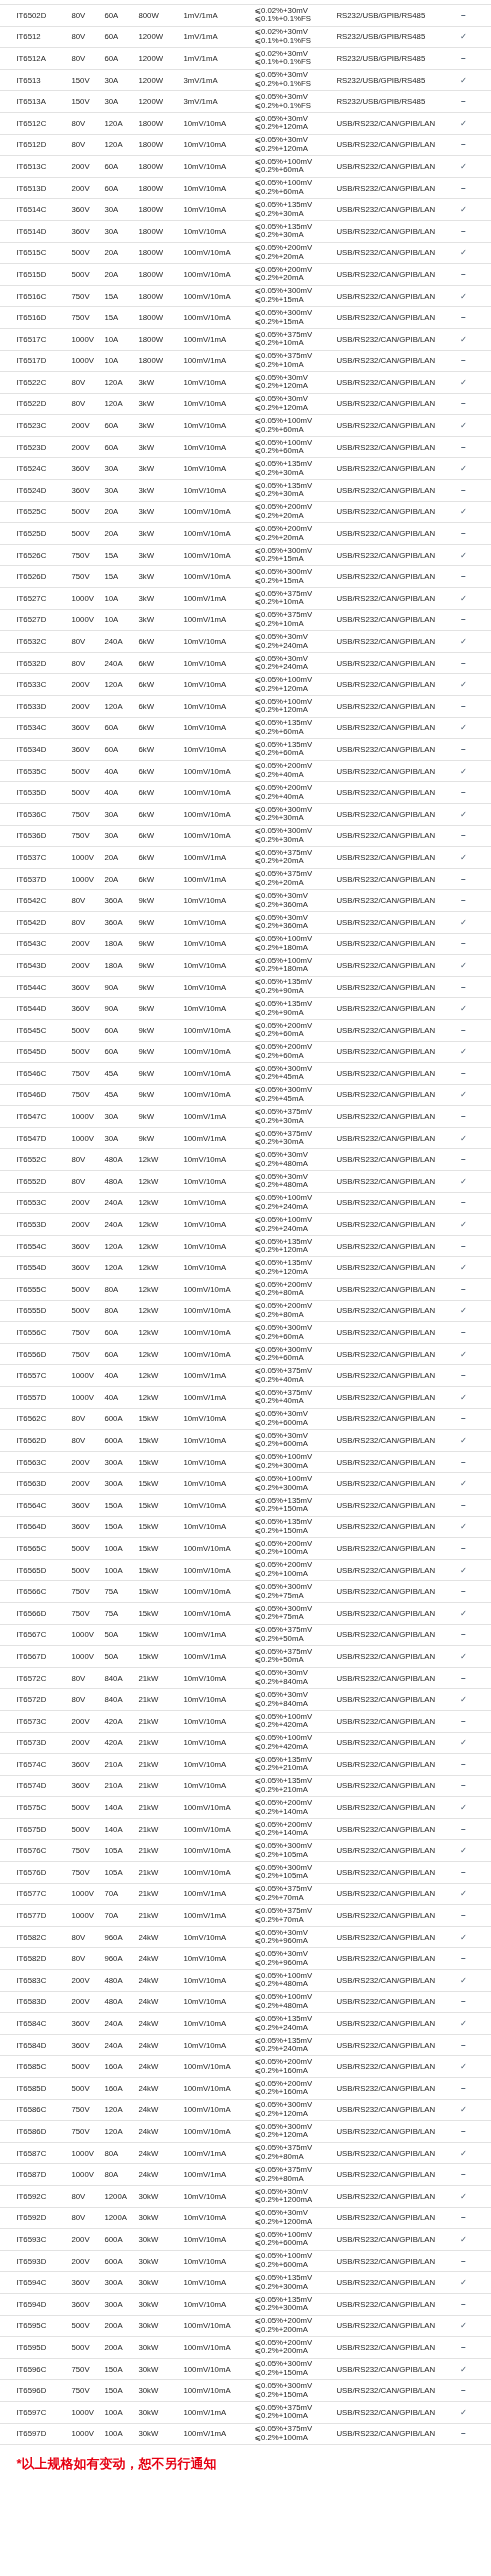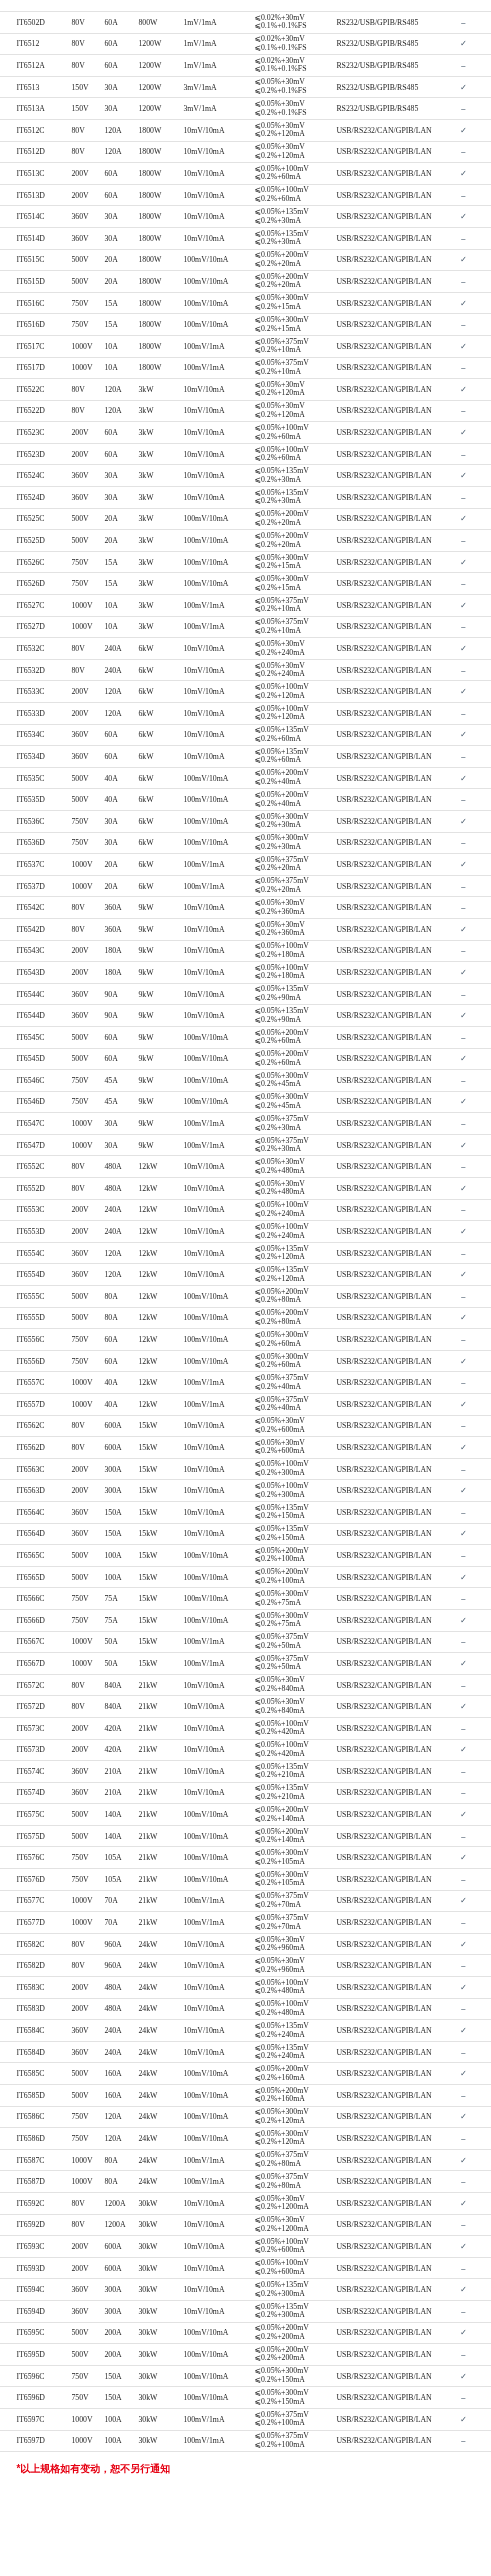--- a/index.html
+++ b/index.html
@@ -9,22 +9,21 @@
   }
   body {
     width: 492px;
     min-height: 2576px;
     font-family: "Liberation Sans", sans-serif;
     color: #262626;
     -webkit-font-smoothing: antialiased;
   }
   .spec-table {
     border-top: 0.7px solid var(--divider, #e2e2e2);
-    margin-top: 11px;
-    font-family: Liberation Serif, serif;
+    margin-top: 4px;
   }
   .row {
     display: grid;
     grid-template-columns: 55px 33px 34px 45px 71px 82px 112px 30px;
     align-items: center;
     box-sizing: border-box;
     min-height: 21.6px;
     padding-left: 16.4px;
     border-bottom: 0.7px solid var(--divider, #e2e2e2);
     font-size: 7.8px;
@@ -41,21 +40,21 @@
     text-align: center;
   }
   .mark {
     display: inline-block;
     font-size: 8.2px;
   }
   .mark.check { color: var(--check-color, #47596b); }
   .mark.dash  { color: var(--dash-color, #47596b); font-weight: bold; }
   .footnote {
     margin: 9.7px 0 0 16.4px;
-    font-size: 10px;
+    font-size: 13px;
     font-weight: bold;
     color: var(--footnote-color, #e60012);
   }
 </style>
 </head>
 <body style="color: rgb(38, 38, 38);">
 
 <div class="spec-table">
     <div class="row">
       <div class="cell model-cell">IT6502D</div>

